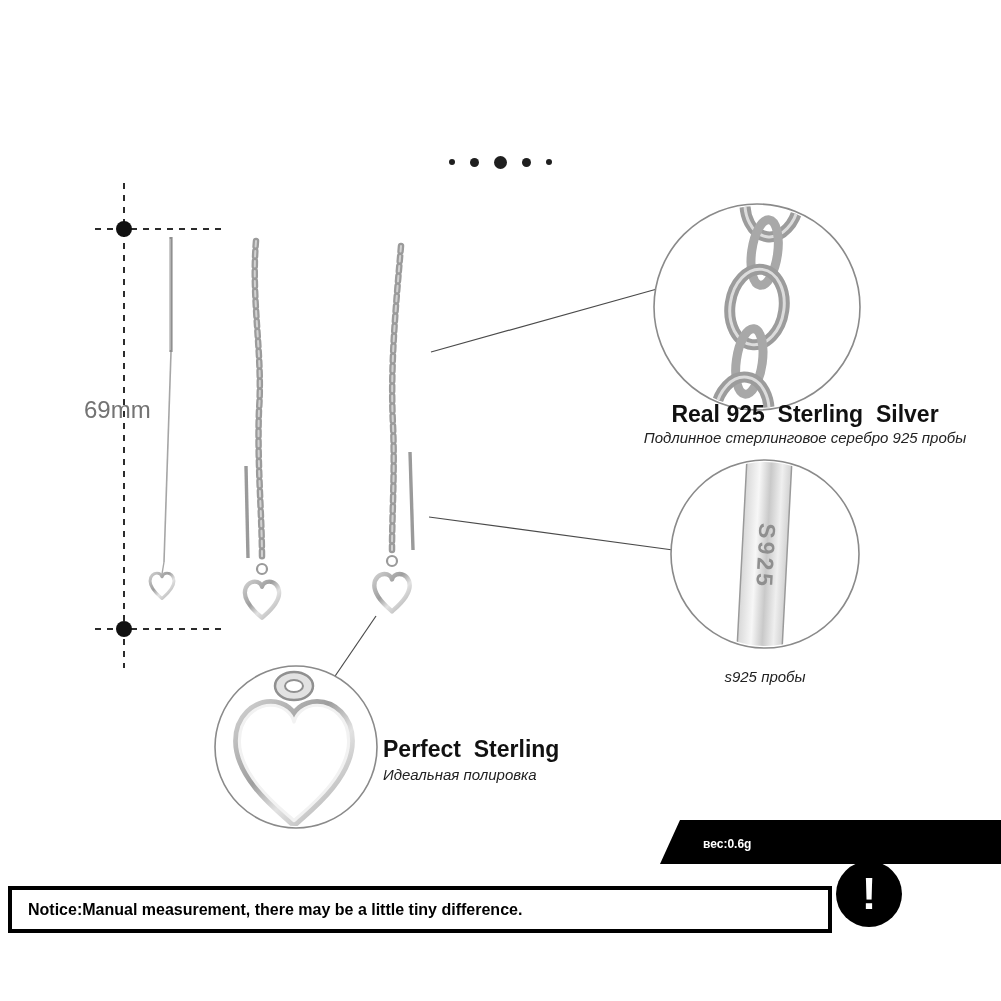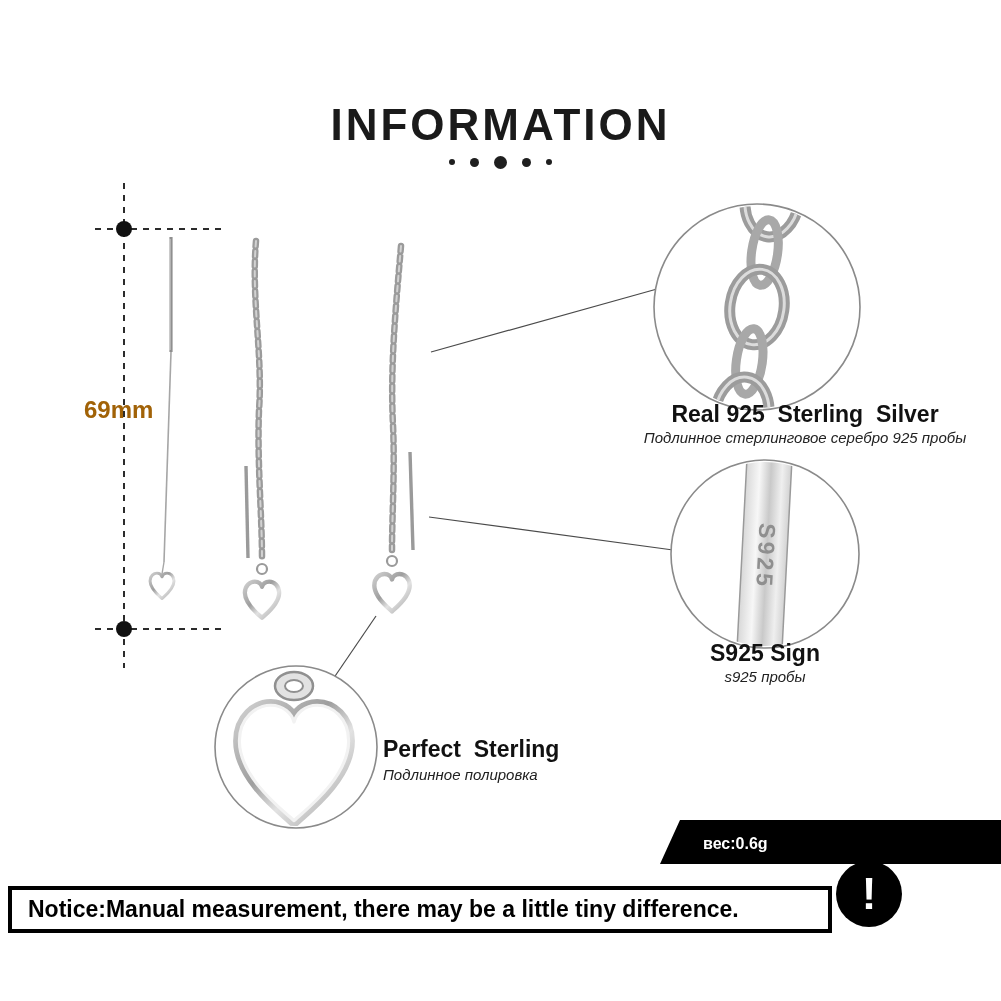--- a/index.html
+++ b/index.html
@@ -15,60 +15,59 @@
   .dots{
     position:absolute;top:152px;left:0;width:100%;height:20px;
     display:flex;justify-content:center;align-items:center;gap:15px;
   }
   .dots span{background:#1f1f1f;border-radius:50%;display:block;}
   .d1,.d5{width:6px;height:6px;background:#3a3a3a;}
   .d2,.d4{width:9px;height:9px;background:#2b2b2b;}
   .d3{width:13px;height:13px;}
   
   .measure-label{
-    position:absolute;left:84px;top:396px;font-size:24px;font-weight:bold;color:#a16207;
+    position:absolute;left:84px;top:396px;font-size:24px;font-weight:normal;color:#737373;
   }
   
   .art{position:absolute;left:0;top:0;}
   
   .callout-title{position:absolute;font-size:23px;font-weight:bold;color:#111;white-space:pre;}
   .callout-sub{position:absolute;font-size:15px;font-style:italic;color:#222;white-space:pre;}
   .t-silver{left:590px;top:401px;width:430px;text-align:center;}
   .s-silver{left:590px;top:429px;width:430px;text-align:center;}
   .t-sign{left:650px;top:640px;width:230px;text-align:center;}
   .s-sign{left:650px;top:668px;width:230px;text-align:center;}
   .t-polish{left:383px;top:736px;}
   .s-polish{left:383px;top:766px;}
   
   .weight-banner{
     position:absolute;left:660px;top:820px;width:341px;height:44px;background:#000;
     clip-path:polygon(20px 0,100% 0,100% 100%,0 100%);
     display:flex;align-items:center;padding-left:34px;box-sizing:border-box;color:#fff;
   }
   .weight-main{font-size:23px;font-weight:bold;white-space:pre;}
-  .weight-sub{font-size:16px;font-weight:bold;margin-left:9px;position:relative;top:2px;}
+  .weight-sub{font-size:12px;font-weight:bold;margin-left:9px;position:relative;top:2px;}
   
   .notice-bar{
     position:absolute;left:8px;top:886px;width:824px;height:47px;background:#fff;
     border:4px solid #000;box-sizing:border-box;display:flex;align-items:center;
     padding-left:16px;
   }
-  .notice-text{font-size:23px;font-weight:bold;color:#000;white-space:nowrap;}
+  .notice-text{font-size:16px;font-weight:bold;color:#000;white-space:nowrap;}
   .excl{
     position:absolute;left:836px;top:861px;width:66px;height:66px;border-radius:50%;
     background:#000;color:#fff;display:flex;align-items:center;justify-content:center;
     font-size:44px;font-weight:bold;
   }
 </style>
 </head>
 <body>
 
 <div class="canvas">
 
-  <h1 class="title">INFORMATION</h1>
 
   <div class="dots">
     <span class="d1"></span>
     <span class="d2"></span>
     <span class="d3"></span>
     <span class="d4"></span>
     <span class="d5"></span>
   </div>
 
   <div class="measure-label">69mm</div>
@@ -171,25 +170,24 @@
         <ellipse cx="294" cy="686" rx="9" ry="6" fill="#ffffff" stroke="#909090" stroke-width="2"></ellipse>
         <use href="#heart" transform="translate(294,764) scale(1.05)" stroke="url(#silverGrad)" stroke-width="12"></use>
         <use href="#heart" transform="translate(294,764) scale(1.05)" fill="none" stroke="#f2f2f2" stroke-width="3"></use>
       </g>
     </g>
   </svg>
 
   <div class="callout-title t-silver">Real 925  Sterling  Silver</div>
   <div class="callout-sub s-silver">Подлинное стерлинговое серебро 925 пробы</div>
 
-  <div class="callout-title t-sign">S925 Sign</div>
   <div class="callout-sub s-sign">s925 пробы</div>
 
   <div class="callout-title t-polish">Perfect  Sterling</div>
-  <div class="callout-sub s-polish">Подлинное полировка</div>
+  <div class="callout-sub s-polish">Идеальная полировка</div>
 
   <div class="weight-banner">
     <span class="weight-sub">вес:0.6g</span>
   </div>
 
   <div class="notice-bar">
     <span class="notice-text">Notice:Manual measurement, there may be a little tiny difference.</span>
   </div>
 
   <div class="excl">

